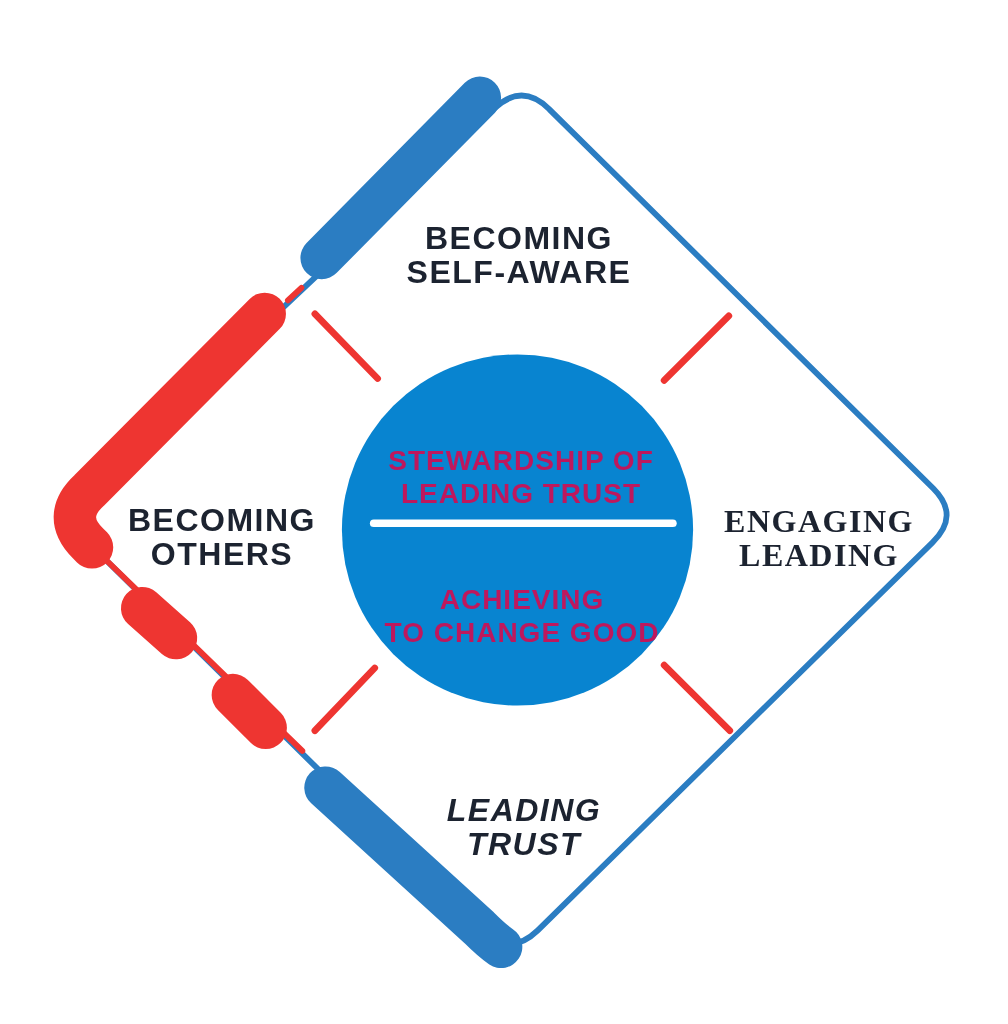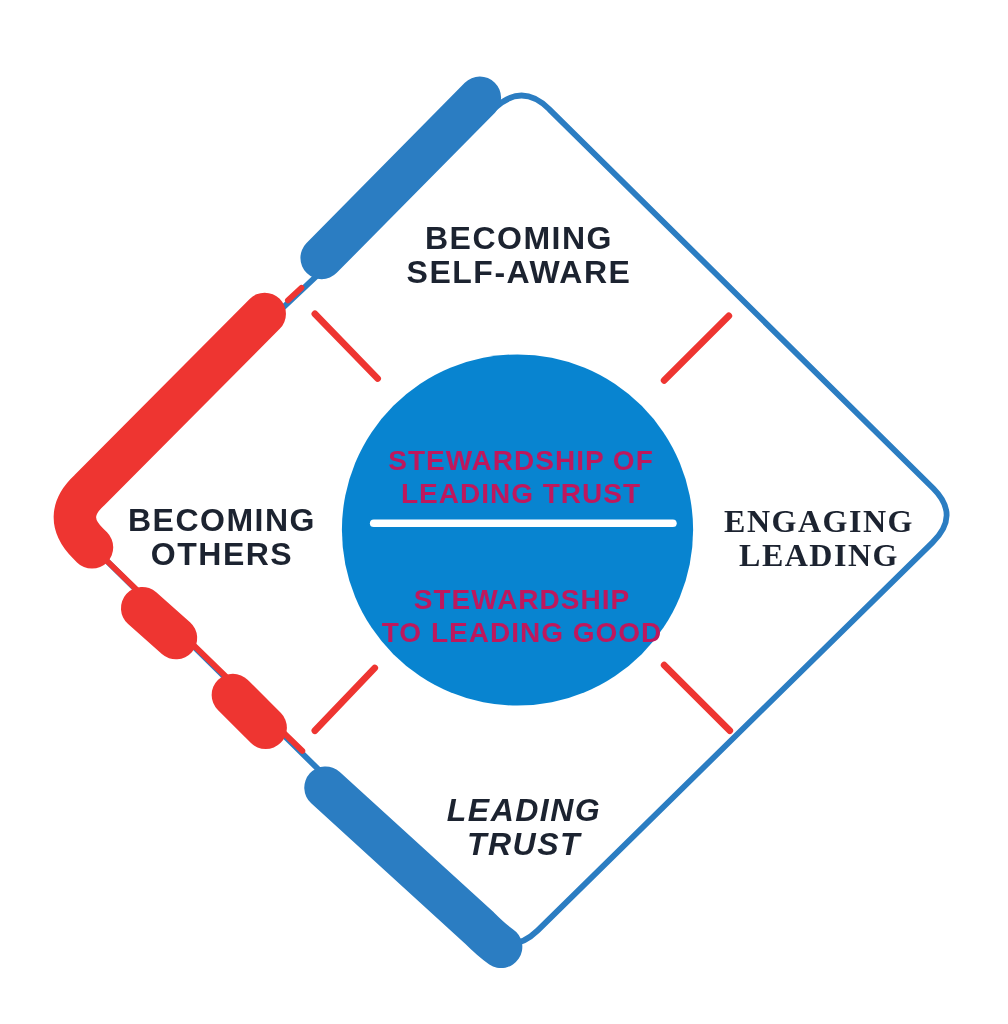--- a/index.html
+++ b/index.html
@@ -91,17 +91,17 @@
     <div>BECOMING</div>
     <div>OTHERS</div>
   </div>
 
   <div class="core-label lbl-stewardship">
     <div>STEWARDSHIP OF</div>
     <div>LEADING TRUST</div>
   </div>
 
   <div class="core-label lbl-commitment">
-    <div>STEWARDSHIP</div>
-    <div>TO LEADING GOOD</div>
+    <div>ACHIEVING</div>
+    <div>TO CHANGE GOOD</div>
   </div>
 
 </div>
 
 </body></html>

